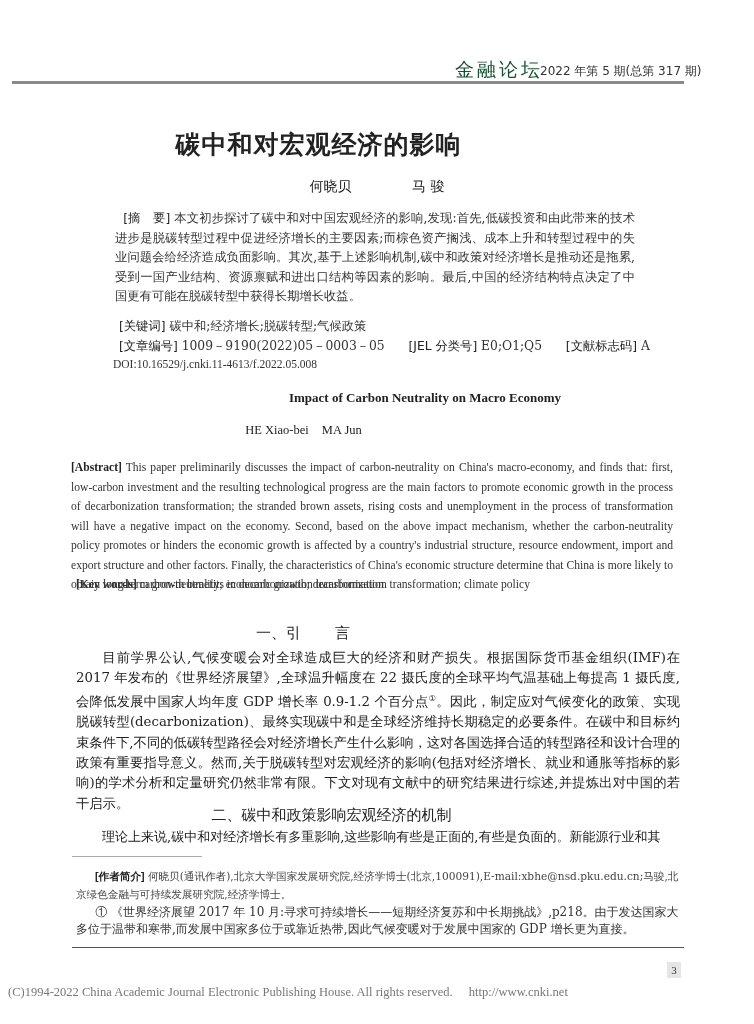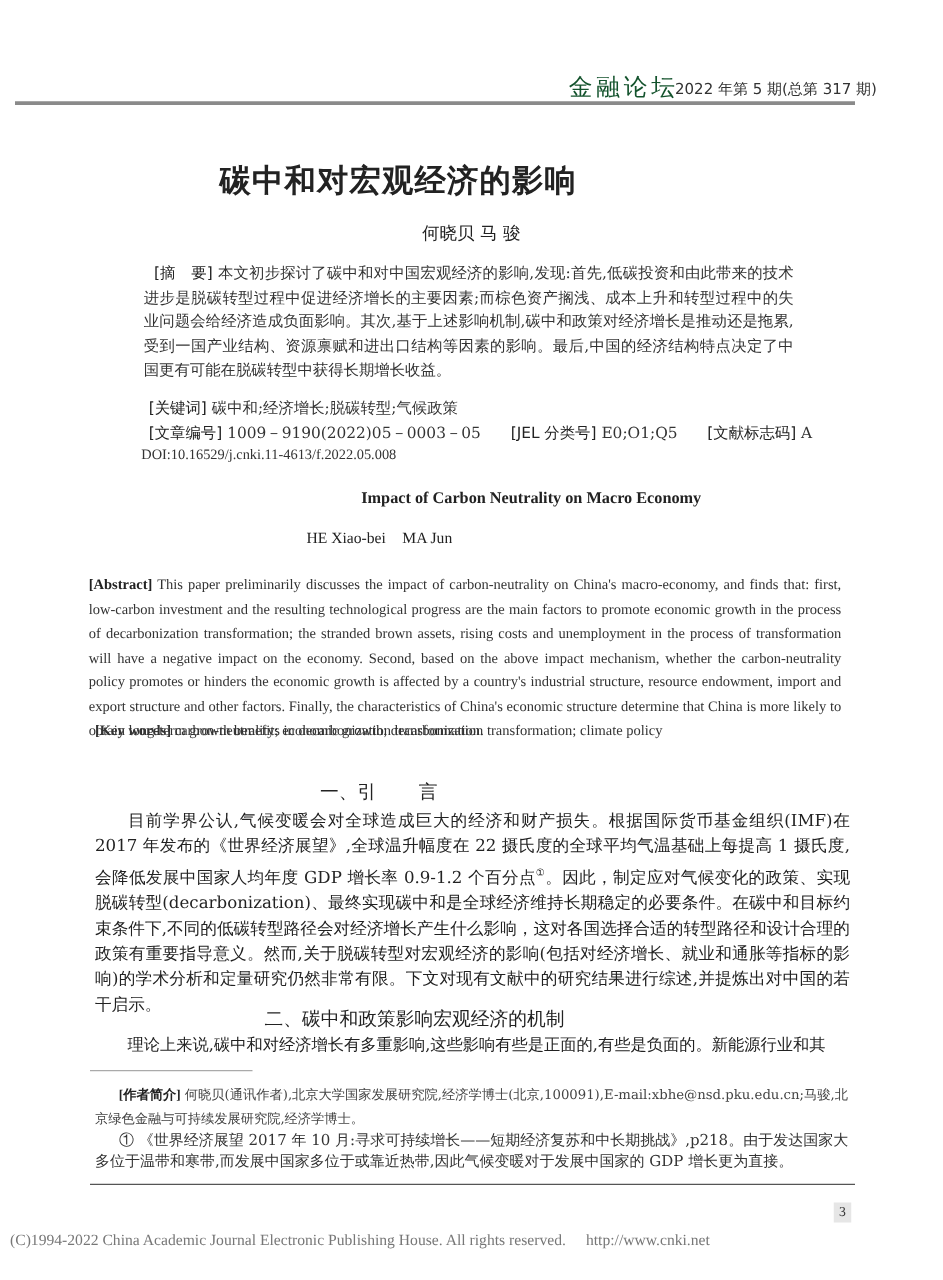--- a/index.html
+++ b/index.html
@@ -3,42 +3,42 @@
   <meta charset="utf-8">
   <style>
     html, body { margin:0; padding:0; background:#ffffff; }
     body { width:754px; height:1024px; position:relative; overflow:hidden; color:#1a1a1a; font-family:"DejaVu Serif", serif; }
     .abs { position:absolute; }
     .header-journal { left:455px; top:57px; font-size:19px; color:#14532d; letter-spacing:3px; font-family:"DejaVu Serif", serif; }
     .header-issue { left:540px; top:63px; font-size:12px; color:#333; font-family:"DejaVu Sans", sans-serif; }
     .header-rule { left:12px; top:81px; width:672px; height:3px; background:#8a8a8a; }
     .title { left:0; width:637px; top:128px; text-align:center; font-size:25px; font-weight:bold; color:#222; font-family:"DejaVu Serif", serif; letter-spacing:1px; }
     .authors { left:0; width:754px; top:178px; text-align:center; font-size:14px; color:#222; font-family:"DejaVu Serif", serif; }
-    .authors span { margin:0 0; }
+    .authors span { margin:0 28px; }
     .cn-abstract { left:115px; top:209px; width:520px; font-size:12.3px; line-height:19.5px; color:#333; font-family:"DejaVu Serif", serif; text-align:justify; text-indent:0; }
     .cn-abstract .lbl { font-family:"DejaVu Sans", sans-serif; color:#222; }
     .kw-row { left:119px; top:318px; font-size:12.3px; color:#333; }
     .meta-row { left:119px; top:338px; font-size:12.3px; color:#333; white-space:nowrap; }
     .meta-row .lbl, .kw-row .lbl { font-family:"DejaVu Sans", sans-serif; color:#222; }
     .meta-row .sep { display:inline-block; width:16px; }
     .doi { left:113px; top:358px; font-size:11.5px; color:#333; font-family:"Liberation Serif", serif; }
     .en-title { left:0; width:754px; top:390px; text-align:center; font-size:13px; font-weight:bold; font-family:"Liberation Serif", serif; color:#222;padding-left:48px; }
     .en-authors { left:0; width:607px; top:423px; text-align:center; font-size:12.5px; font-family:"Liberation Serif", serif; color:#222; }
     .en-authors span { margin:0 5px; }
     .en-abstract { left:71px; top:458px; width:602px; font-size:11.6px; line-height:19.5px; font-family:"Liberation Serif", serif; color:#333; text-align:justify; }
     .en-abstract b { color:#222; }
     .en-kw { left:76px; top:578px; width:602px; font-size:11.6px; font-family:"Liberation Serif", serif; color:#333; }
     .sec1 { left:0; width:606px; top:624px; text-align:center; font-size:15px; font-family:"DejaVu Sans", sans-serif; color:#222; }
     .sec1 .gap { display:inline-block; width:34px; }
     .body1 { left:76px; top:648px; width:604px; font-size:13.3px; line-height:20.3px; color:#222; font-family:"DejaVu Serif", serif; text-align:justify; text-indent:2em; }
     .sec2 { left:0; width:663px; top:806px; text-align:center; font-size:15px; font-family:"DejaVu Sans", sans-serif; color:#222; }
     .body2 { left:76px; top:827px; width:604px; font-size:13px; line-height:20px; color:#222; font-family:"DejaVu Serif", serif; text-indent:2em; white-space:nowrap; overflow:hidden; }
     .fn-rule { left:72px; top:856px; width:130px; height:1px; background:#aaa; }
     .fn-author { left:76px; top:867px; width:604px; font-size:10.6px; line-height:18px; color:#444; font-family:"DejaVu Serif", serif; text-indent:1.8em; }
-    .fn-author .lbl { font-family:Liberation Serif, serif; color:#222; font-weight:bold; }
+    .fn-author .lbl { font-family:Liberation Sans, sans-serif; color:#222; font-weight:bold; }
     .fn-1 { left:76px; top:904px; width:604px; font-size:12px; line-height:17px; color:#333; font-family:"DejaVu Serif", serif; text-indent:1.6em; }
     .foot-rule { left:72px; top:947px; width:612px; height:1px; background:#555; }
     .page-num { left:667px; top:962px; width:14px; height:16px; background:#e6e6e6; font-size:11px; text-align:center; line-height:16px; color:#333; font-family:"Liberation Serif", serif; }
     .copyright { left:8px; top:985px; font-size:12.5px; color:#777; font-family:"Liberation Serif", serif; white-space:nowrap; }
     .copyright .url { margin-left:16px; }
     sup { font-size:8px; }
   </style>
 </head>
 <body>
 

